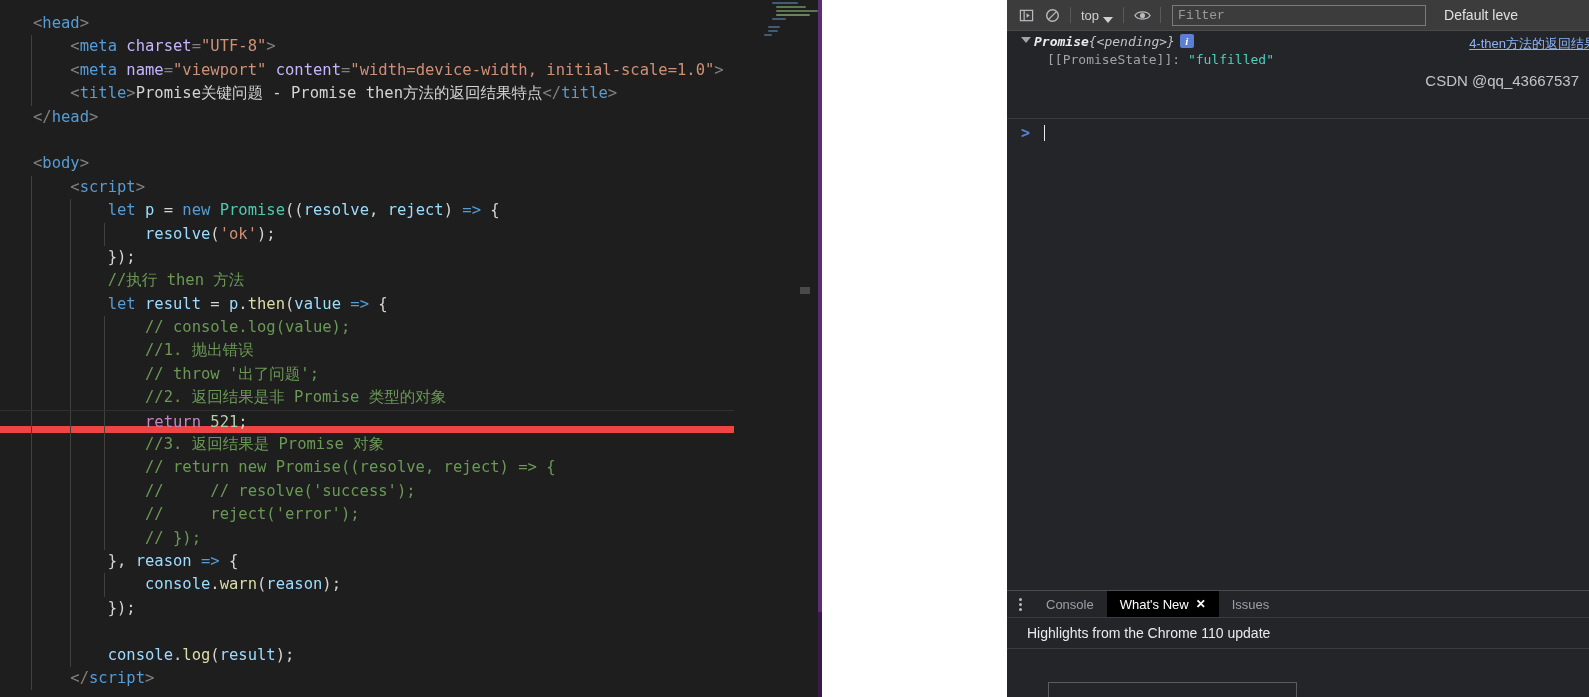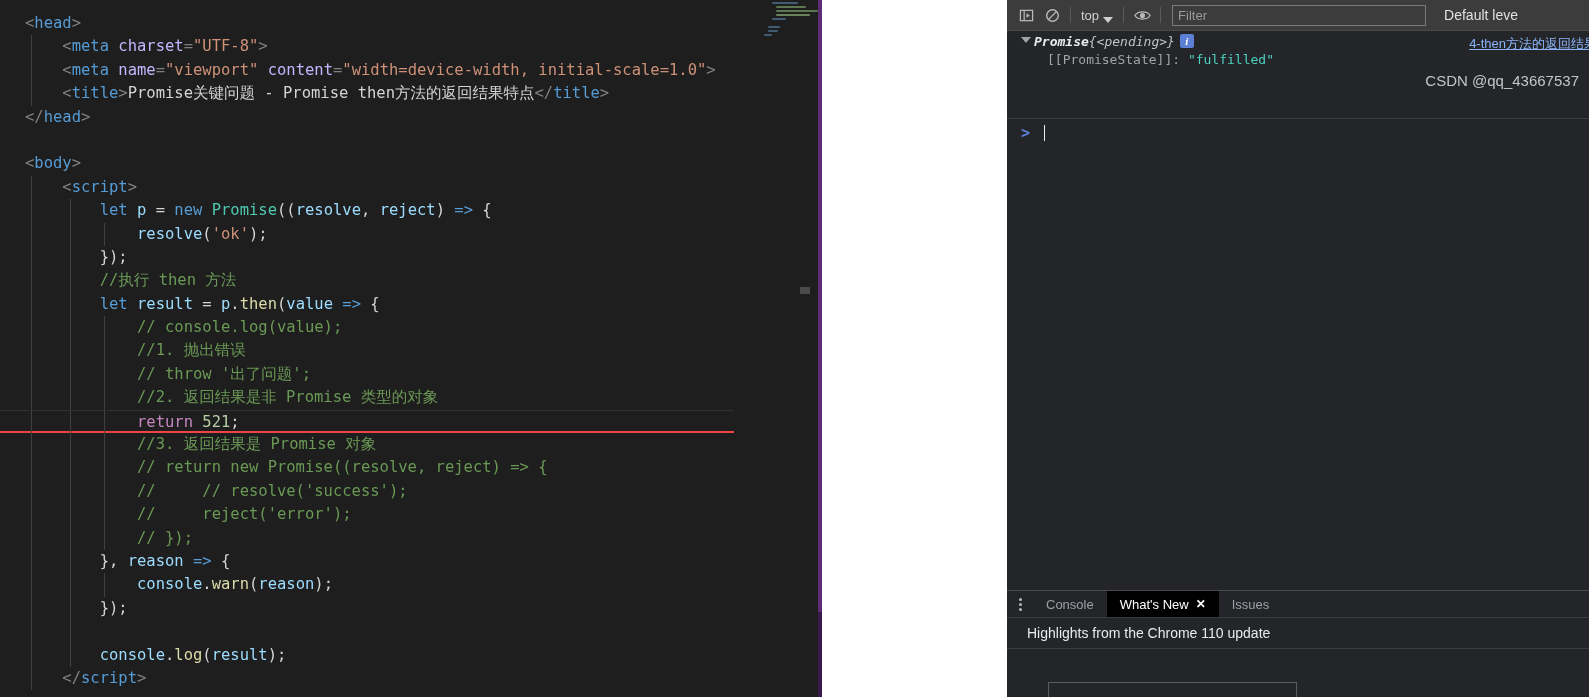--- a/index.html
+++ b/index.html
@@ -23,25 +23,25 @@
     position: absolute; left: 0; top: 0;
     width: 734px; height: 697px;
     background: #1e1e1e;
     font-family: "DejaVu Sans Mono", "Liberation Mono", monospace;
     font-size: 15.5px;
     line-height: 23.4px;
     white-space: pre;
     padding-top: 12px;
     color: #d4d4d4;
   }
-  .ln { position: relative; height: 23.4px; padding-left: 25px; }
+  .ln { position: relative; height: 23.4px; padding-left: 33px; }
   .ln.active {
     background: #1e1e1e;
     border-top: 1px solid #303030;
-    border-bottom: 2px solid #ef4444;
+    border-bottom: 7px solid #ef4444;
     height: 23.4px;
   }
   
   .ig { position: absolute; top: 0; width: 1px; height: 23.4px; background: #404040; }
   .ig.g1 { left: 31px; }
   .ig.g2 { left: 70px; }
   .ig.g3 { left: 104px; }
 
   .t-tag  { color: #569cd6; }
   .t-br   { color: #808080; }
@@ -123,21 +123,21 @@
   }
   .filter-input {
     flex: 0 0 auto;
     width: 254px; height: 21px;
     margin-left: 6px;
     background: #3c3c3c;
     border: 1px solid #7a7a7a;
     color: #14b8a6;
     font-size: 13px;
     padding: 0 5px;
-    font-family: Liberation Sans, sans-serif;
+    font-family: Liberation Mono, monospace;
     outline: none;
   }
   .filter-input::placeholder { color: #9a9a9a; }
   .level-select {
     margin-left: 18px;
     color: #e0e0e0; font-size: 14px;
     white-space: nowrap; cursor: pointer;
   }
 
   .console-body {

